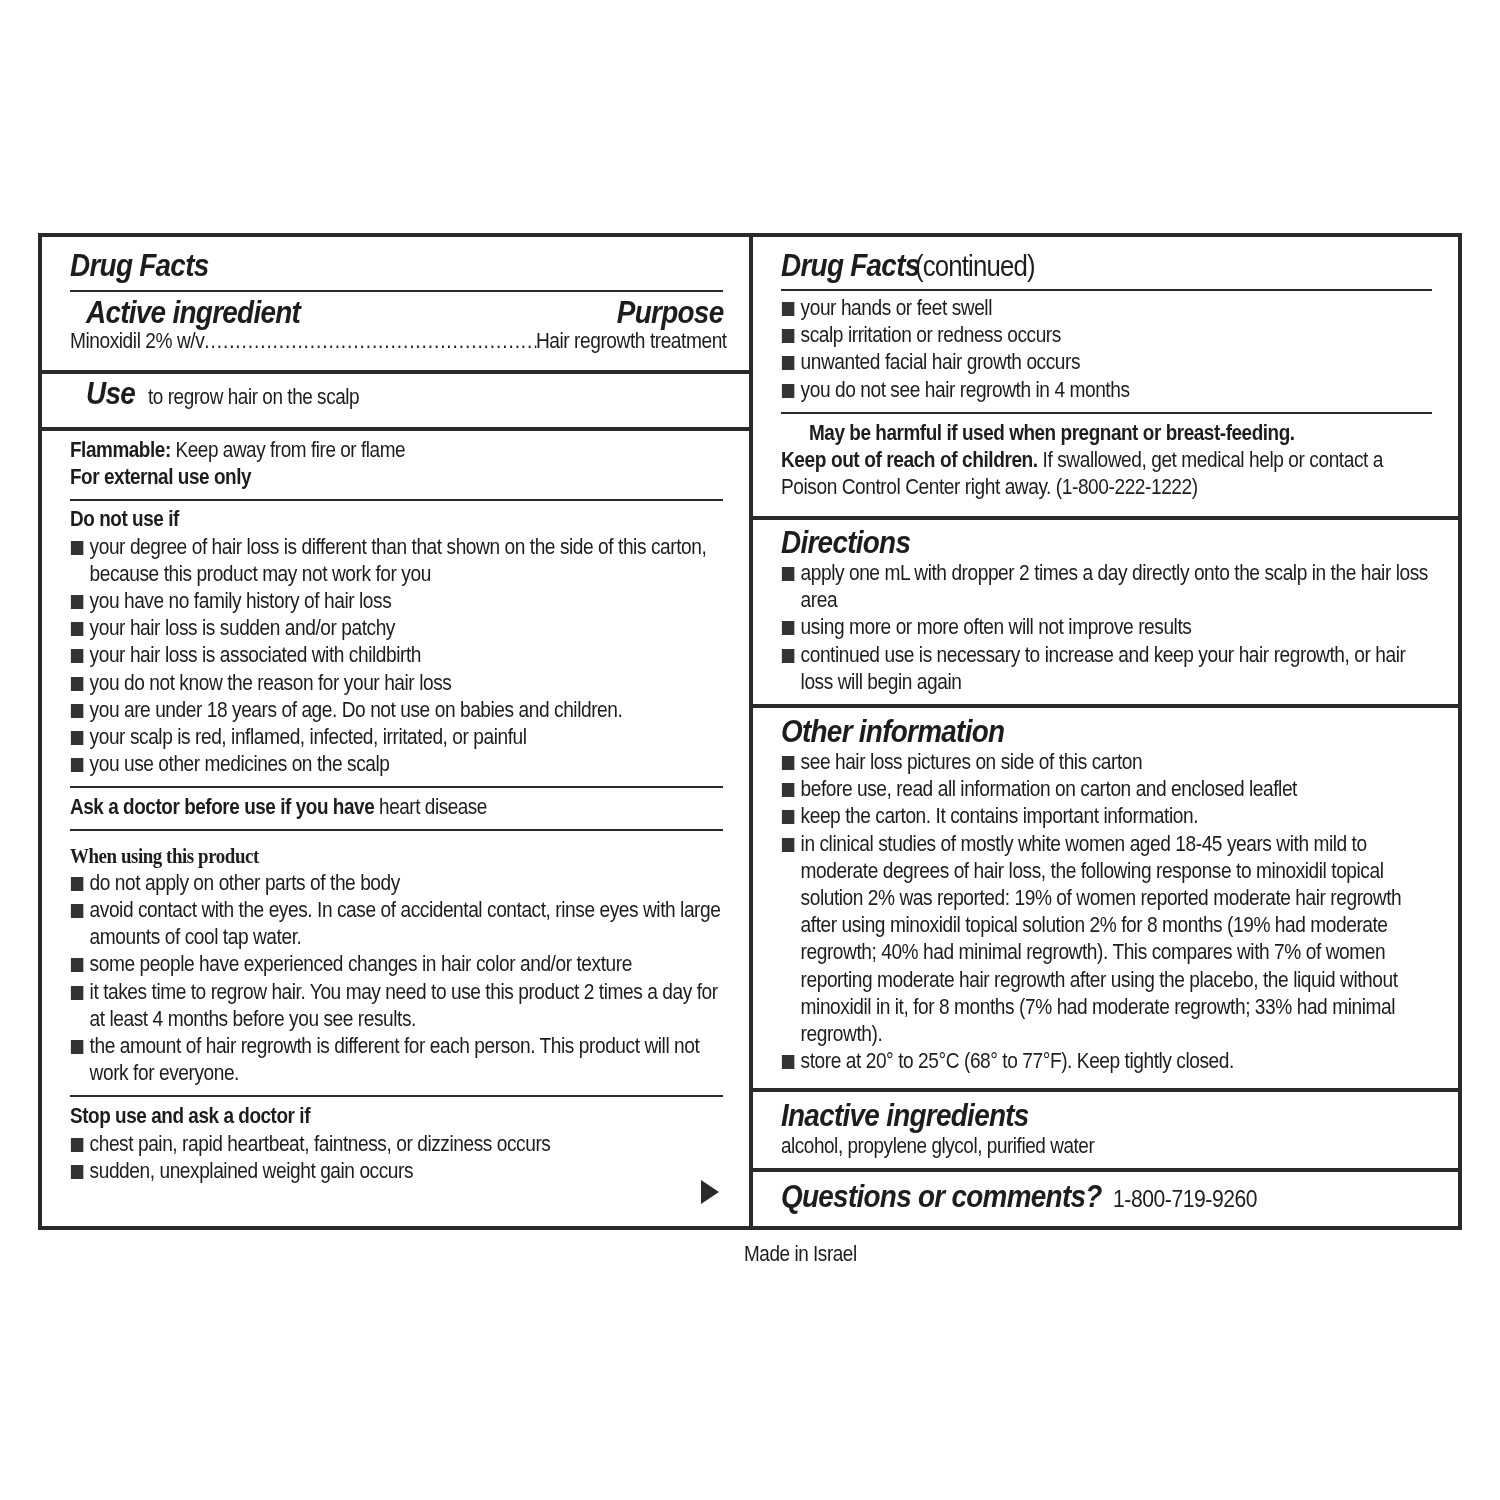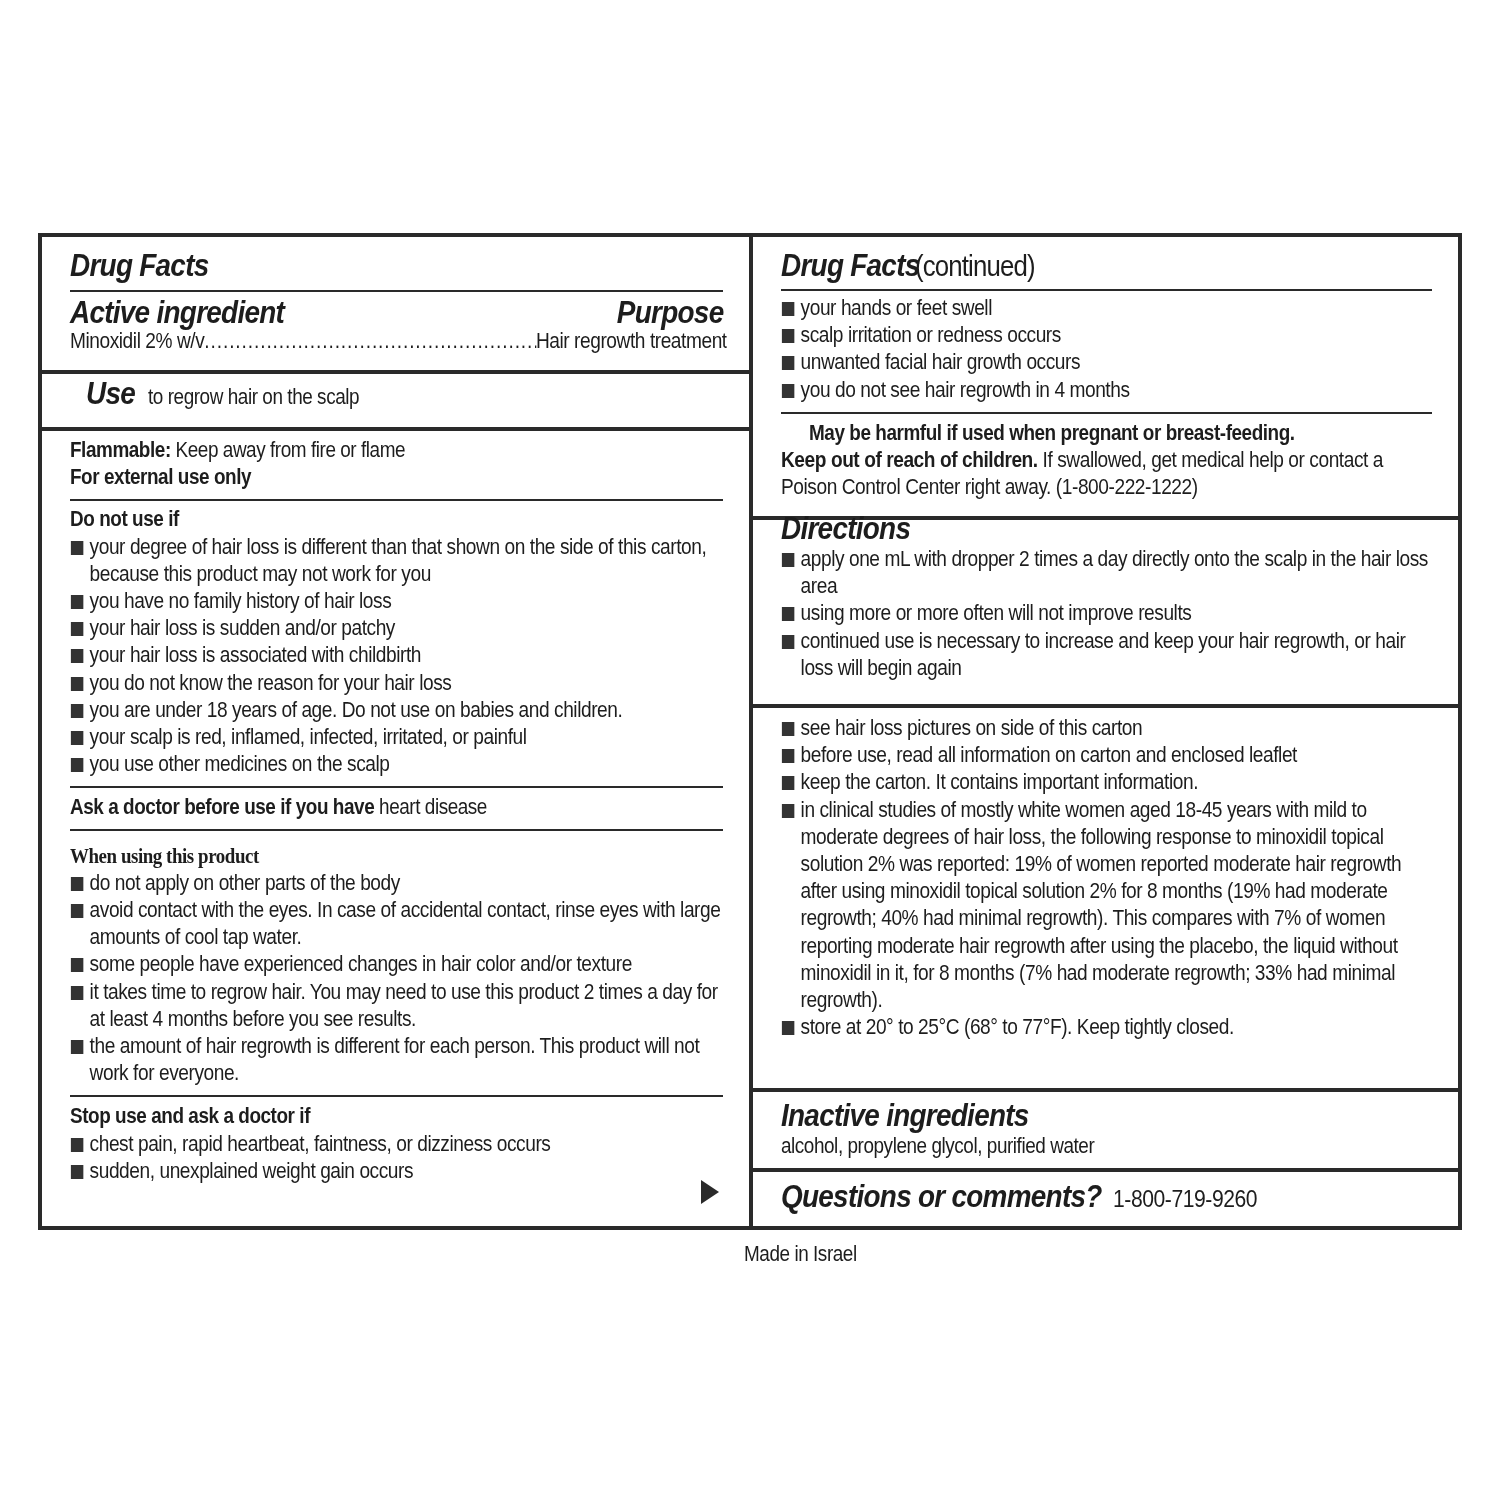--- a/index.html
+++ b/index.html
@@ -33,21 +33,21 @@
 </head>
 <body>
 
 <div class="frame">
 
   <div class="panel left">
 
     <div class="sec" style="top:12px;height:120px;">
       <div><span class="title">Drug Facts</span></div>
       <div class="rule" style="margin-top:7px;"></div>
-      <div class="row-ap" style="margin-top:4px;height:34px;">
+      <div class="row-ap" style="margin-top:4px;height:34px;margin-left:16px;">
         <span class="title">Active ingredient</span>
         <span class="title" style="transform-origin:right;">Purpose</span>
       </div>
       <div class="txt" style="margin-top:-2px;">
         <div class="dotrow lh" style="width:113%;">
           <span>Minoxidil 2% w/v</span>
           <span class="dots">............................................................................................................</span>
           <span>Hair regrowth treatment</span>
         </div>
       </div>
@@ -111,31 +111,32 @@
         <li><span class="bullet"></span><span>scalp irritation or redness occurs</span></li>
         <li><span class="bullet"></span><span>unwanted facial hair growth occurs</span></li>
         <li><span class="bullet"></span><span>you do not see hair regrowth in 4 months</span></li>
       </ul>
       <div class="rule" style="margin-top:8px;"></div>
       <div class="txt b" style="margin-top:6px;margin-left:28px;"><span class="cond">May be harmful if used when pregnant or breast-feeding.</span></div>
       <div class="txt lh"><span class="b">Keep out of reach of children.</span> <span>If swallowed, get medical help or contact a Poison Control Center right away. (1-800-222-1222)</span></div>
     </div>
     <div class="hdiv" style="top:279px;"></div>
 
-    <div class="sec" style="top:275px;height:175px;">
+    <div class="sec" style="top:289px;height:175px;">
       <div><span class="title">Directions</span></div>
       <ul class="bl lh">
         <li><span class="bullet"></span><span>apply one mL with dropper 2 times a day directly onto the scalp in the hair loss area</span></li>
         <li><span class="bullet"></span><span>using more or more often will not improve results</span></li>
         <li><span class="bullet"></span><span>continued use is necessary to increase and keep your hair regrowth, or hair loss will begin again</span></li>
       </ul>
     </div>
     <div class="hdiv" style="top:467px;"></div>
 
     <div class="sec" style="top:478px;height:370px;">
+      <div><span class="title">Other information</span></div>
       <ul class="bl lh">
         <li><span class="bullet"></span><span>see hair loss pictures on side of this carton</span></li>
         <li><span class="bullet"></span><span>before use, read all information on carton and enclosed leaflet</span></li>
         <li><span class="bullet"></span><span>keep the carton. It contains important information.</span></li>
         <li><span class="bullet"></span><span>in clinical studies of mostly white women aged 18-45 years with mild to moderate degrees of hair loss, the following response to minoxidil topical solution 2% was reported: 19% of women reported moderate hair regrowth after using minoxidil topical solution 2% for 8 months (19% had moderate regrowth; 40% had minimal regrowth). This compares with 7% of women reporting moderate hair regrowth after using the placebo, the liquid without minoxidil in it, for 8 months (7% had moderate regrowth; 33% had minimal regrowth).</span></li>
         <li><span class="bullet"></span><span>store at 20° to 25°C (68° to 77°F). Keep tightly closed.</span></li>
       </ul>
     </div>
     <div class="hdiv" style="top:851px;"></div>
 

